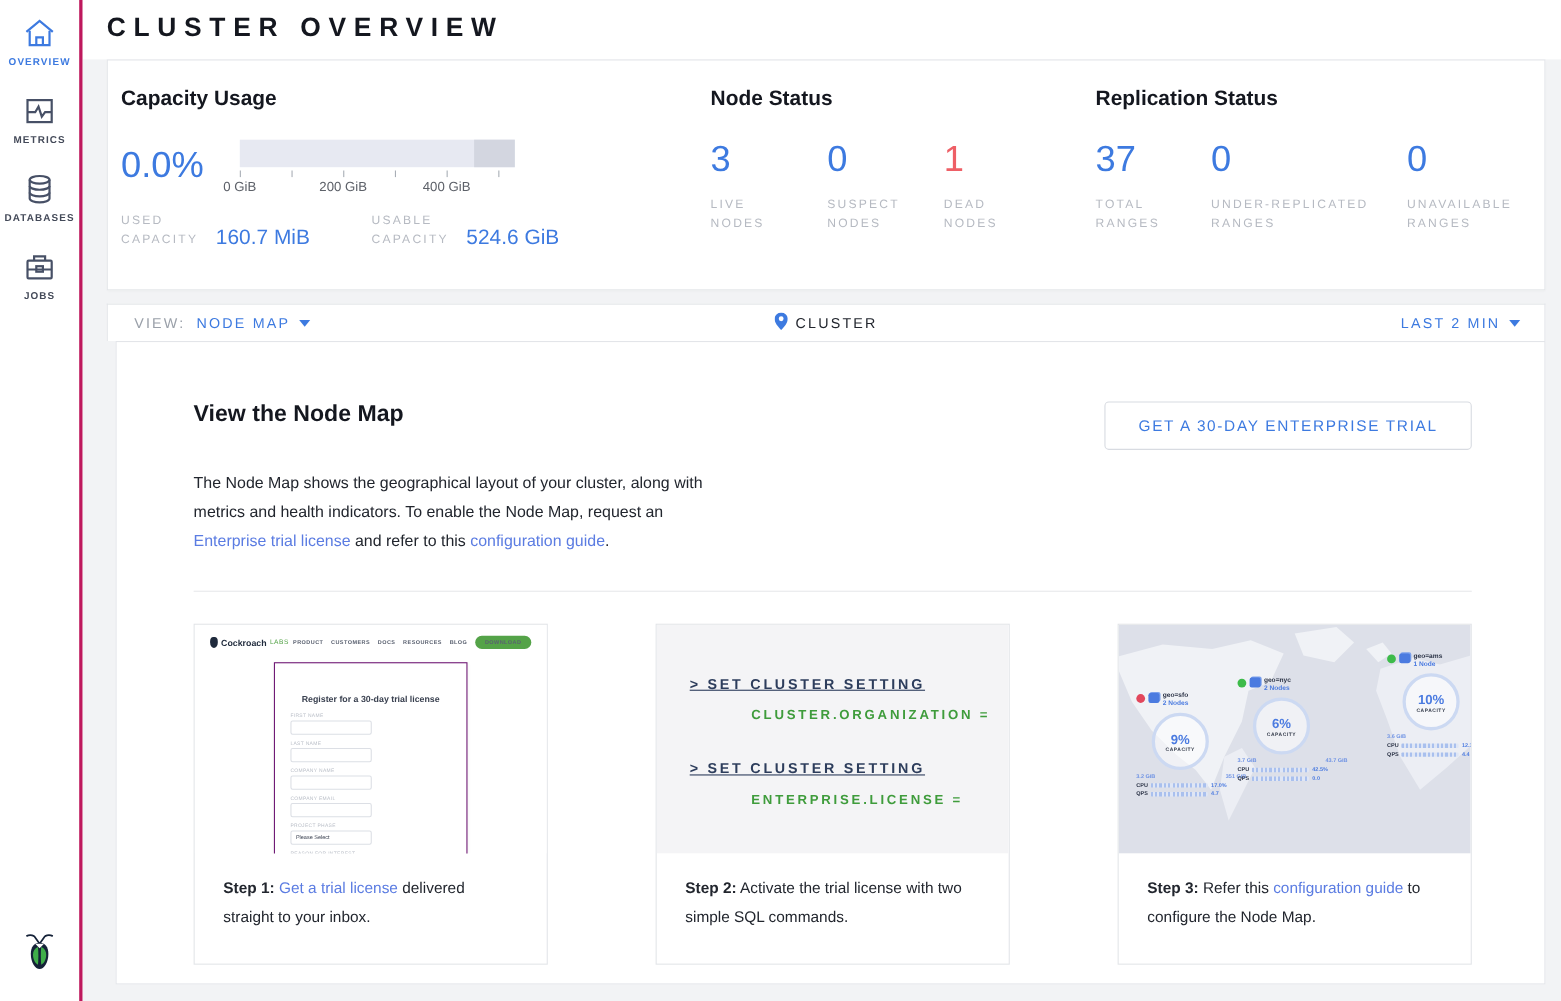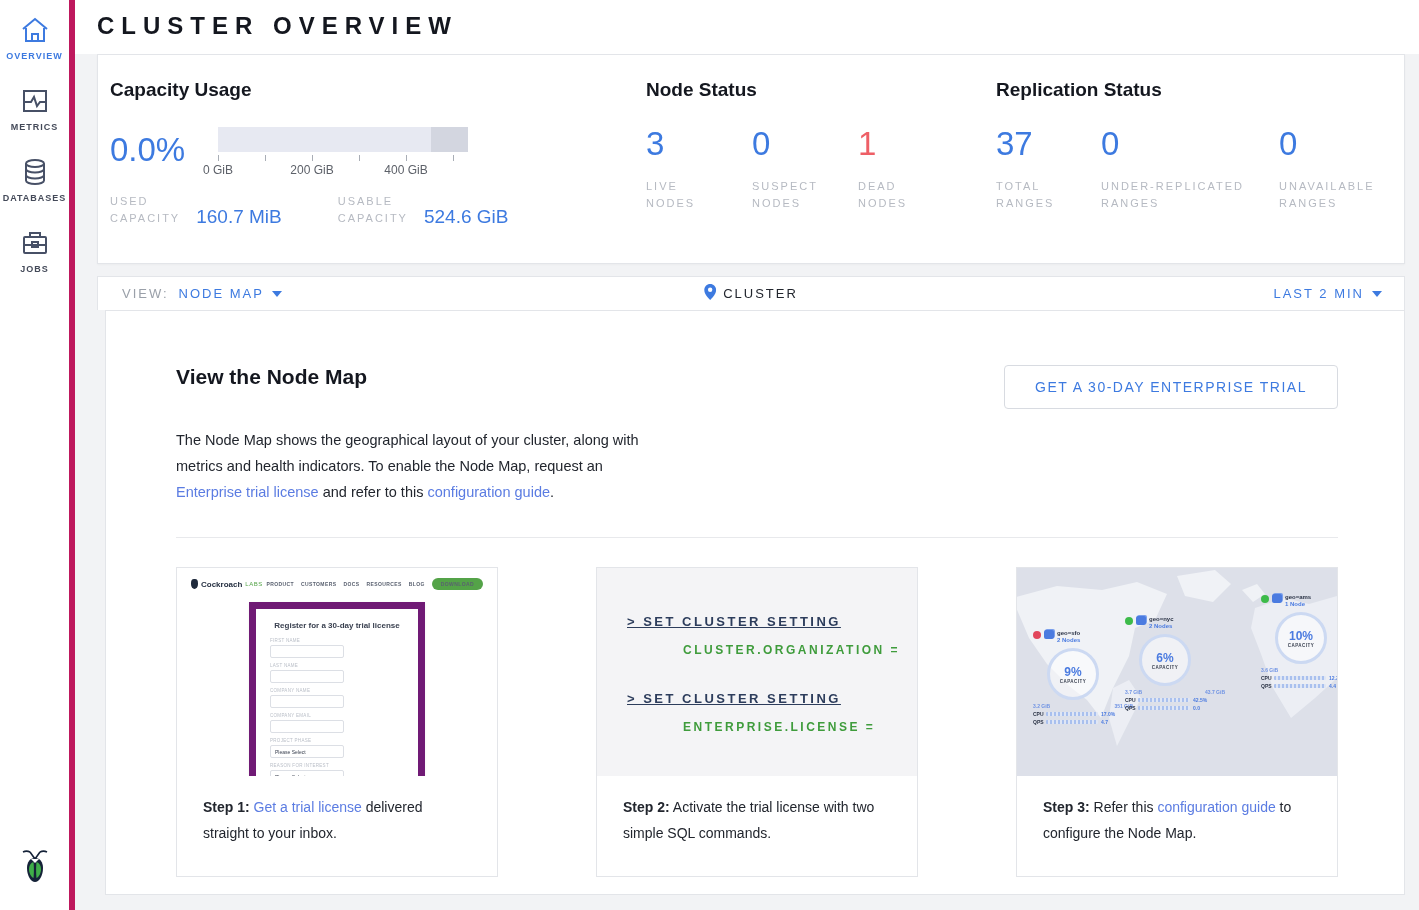--- a/index.html
+++ b/index.html
@@ -1,20 +1,20 @@
 <!DOCTYPE html>
 <html><head>
 <meta charset="utf-8">
 <style>
   * { margin:0; padding:0; box-sizing:border-box; }
   html,body { width:1419px; height:910px; overflow:hidden; }
   body { font-family:"Liberation Sans","DejaVu Sans",sans-serif; background:#f2f3f5; color:#1d212b; }
 
   
-  .sidebar { position:fixed; left:0; top:0; width:75px; height:910px; background:#fff; border-right:6px solid #be185d; z-index:5; }
+  .sidebar { position:fixed; left:0; top:0; width:75px; height:910px; background:#fff; border-right:3px solid #be185d; z-index:5; }
   .side-item { display:flex; flex-direction:column; align-items:center; gap:7px; padding:16px 0 10px; cursor:pointer; }
   .side-item .lbl { font-size:9px; font-weight:bold; letter-spacing:1px; color:#444a59; }
   .side-item.active .lbl { color:#3d7ae0; }
   .side-item svg { display:block; }
   .side-logo { position:absolute; bottom:16px; left:50%; transform:translateX(-50%); }
 
   
   .content { margin-left:75px; }
   .page-title { padding:12px 0 14px 22px; font-size:24px; font-weight:600; letter-spacing:7px; color:#14171f; background:#fff; }
 
@@ -81,21 +81,21 @@
   
   .mini-site { background:#fff; height:100%; padding:10px 14px; }
   .mini-top { display:flex; align-items:center; }
   .mini-brand { display:flex; align-items:center; gap:3px; }
   .mini-bug { width:7px; height:10px; background:#1f2a3c; border-radius:50% 50% 60% 60%; }
   .mini-brand .b1 { font-size:8px; font-weight:bold; color:#1f2a3c; }
   .mini-brand .b2 { font-size:6px; color:#54a348; letter-spacing:0.5px; }
   .mini-nav { margin-left:auto; display:flex; align-items:center; gap:7px; }
   .mini-nav span { font-size:5px; font-weight:bold; letter-spacing:0.4px; color:#5a6170; }
   .mini-dl { background:#54a348; color:#fff; font-size:5px; font-weight:bold; letter-spacing:0.4px; border-radius:7px; padding:3px 9px; }
-  .mini-form { width:176px; margin:12px auto 0; border:7px solid #701a75; box-shadow:0 1px 3px rgba(0,0,0,.06); padding:12px 14px 12px; background:#fff; }
+  .mini-form { width:176px; margin:12px auto 0; border:1px solid #701a75; box-shadow:0 1px 3px rgba(0,0,0,.06); padding:28px 14px 12px; background:#fff; }
   .mini-form h4 { font-size:8px; color:#3a4150; text-align:center; font-weight:bold; margin-bottom:8px; }
   .mini-grid { display:flex; flex-wrap:wrap; justify-content:space-between; }
   .mini-field { width:74px; margin-bottom:5px; }
   .mini-field .fl { font-size:4.5px; letter-spacing:0.3px; color:#b9bec7; margin-bottom:2px; text-transform:uppercase; }
   .mini-input { height:13px; border:1px solid #dcdfe5; border-radius:2px; background:#fff; font-size:5px; color:#3a4150; display:flex; align-items:center; padding-left:4px; }
   .mini-check { display:flex; align-items:center; gap:4px; margin-top:7px; }
   .mini-box { width:5px; height:5px; border:1px solid #c6cad2; flex:none; }
   .mini-box.checked { background:#3d7ae0; border-color:#3d7ae0; }
   .mini-check .ct { font-size:5px; color:#6a7180; }
   .mini-check .ct .grn { color:#54a348; }

